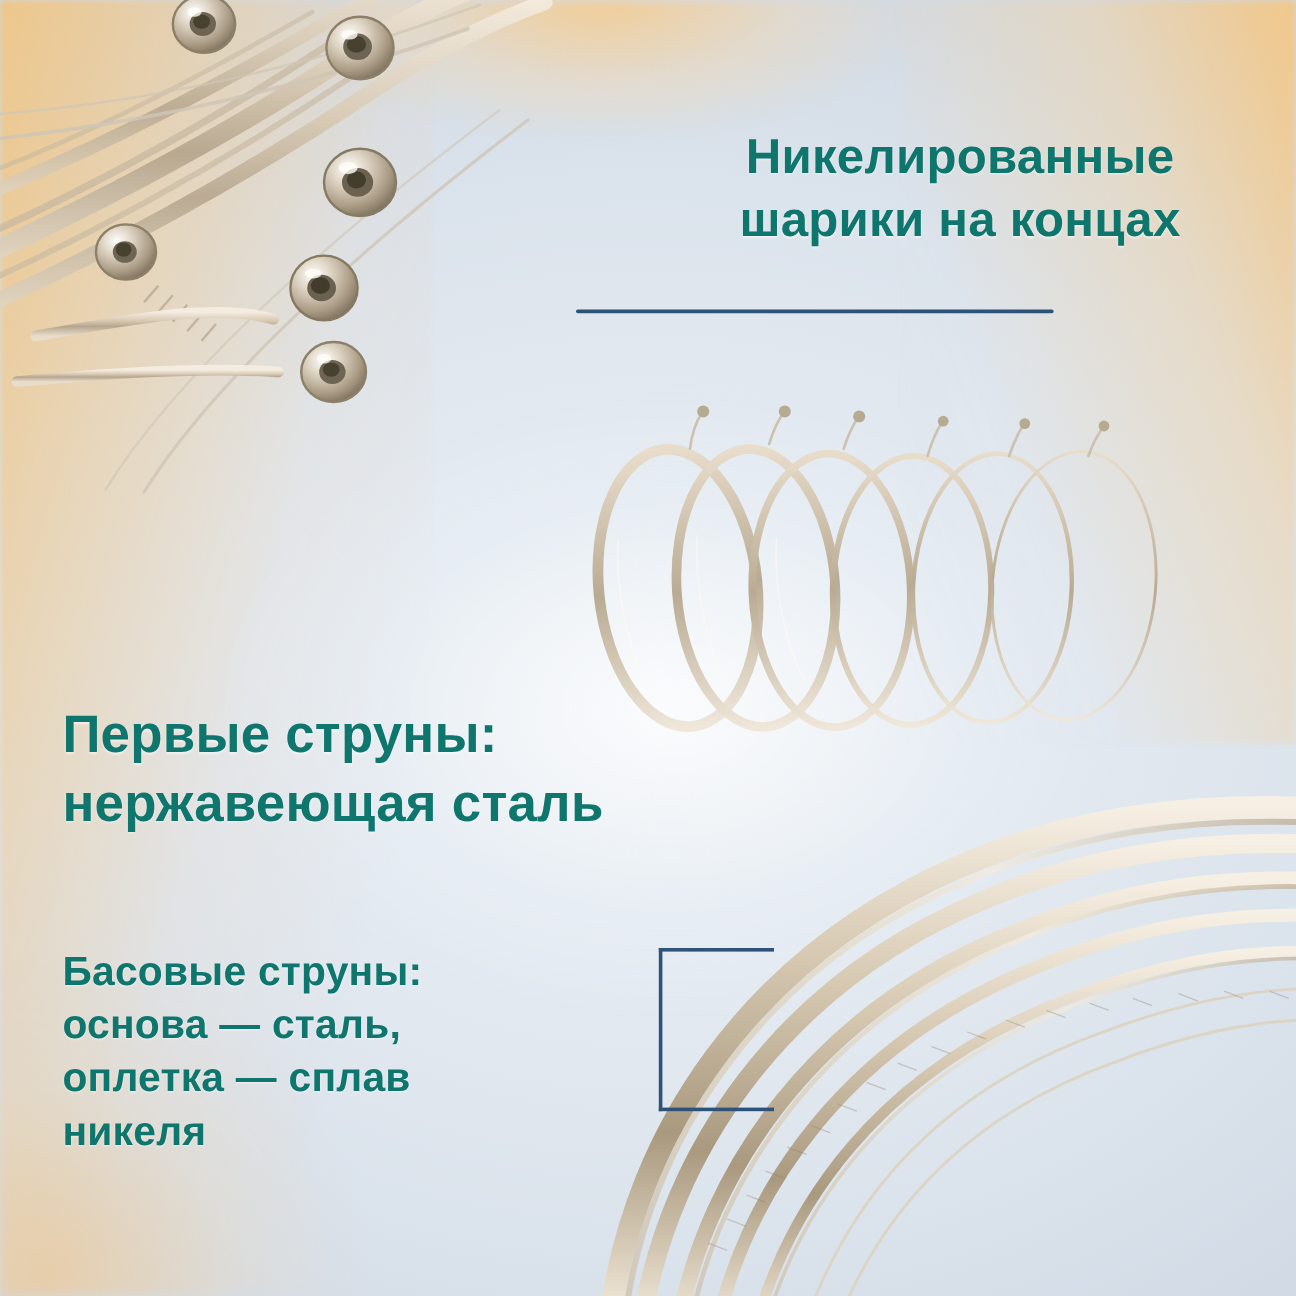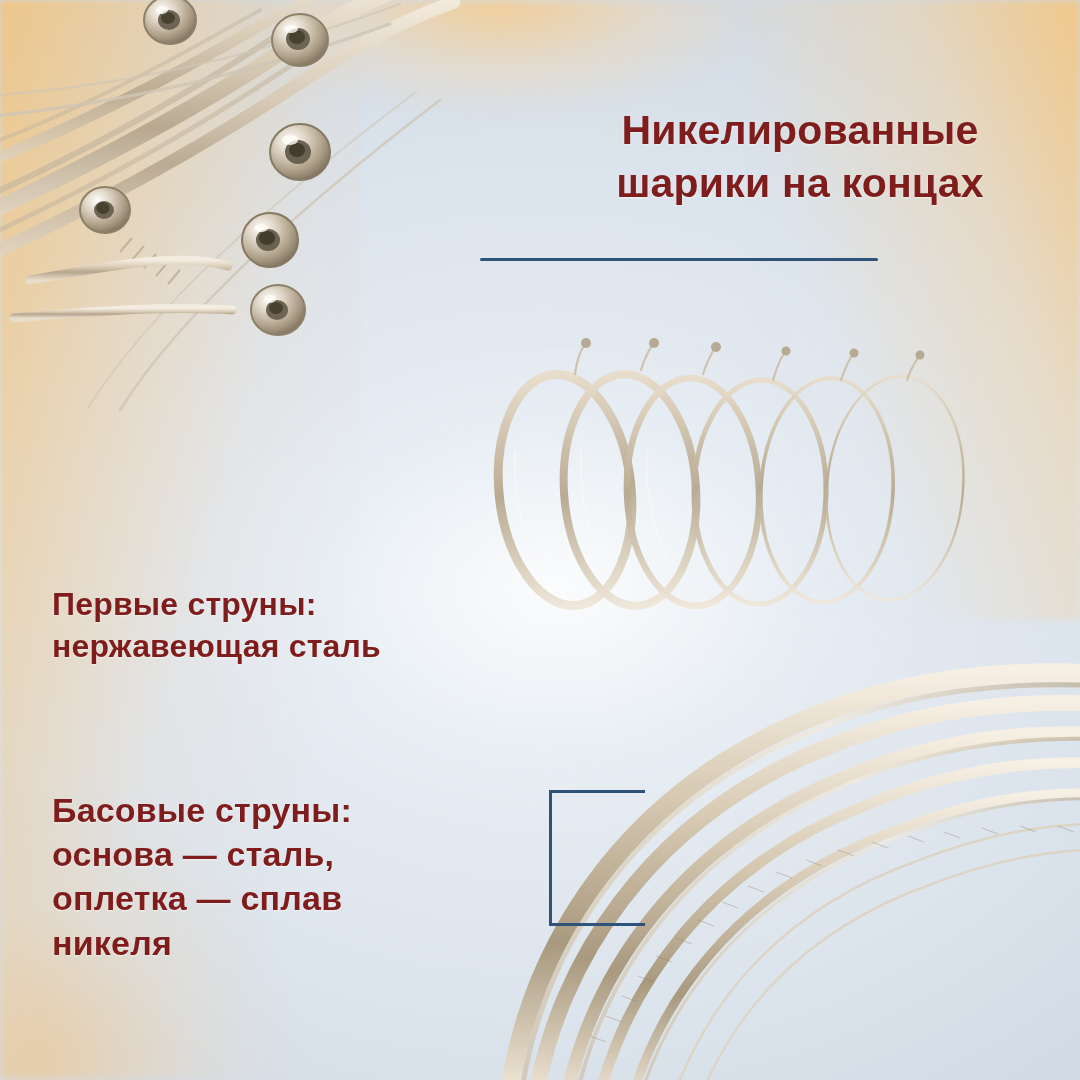--- a/index.html
+++ b/index.html
@@ -40,34 +40,34 @@
   }
   .bg-cool-center{
     position:absolute;left:180px;top:330px;width:760px;height:520px;
     background:radial-gradient(60% 60% at 50% 50%, rgba(255,255,255,0.75) 0%, rgba(233,240,247,0.35) 55%, rgba(222,230,240,0) 85%);
     filter:blur(6px);
   }
 
   
   .txt{
     position:absolute;
-    color:#7f1d1d;
+    color:#0f766e;
     font-weight:700;
     letter-spacing:0.2px;
     line-height:1.30;
     text-shadow:0 1px 2px rgba(255,255,255,0.55);
     white-space:pre-line;
   }
   #heading-ball-ends{
     left:540px;top:104px;width:520px;
     font-size:41px;text-align:center;
   }
   #label-plain-strings{
     left:52px;top:584px;width:560px;
-    font-size:32px;text-align:left;
+    font-size:44px;text-align:left;
   }
   #label-bass-strings{
     left:52px;top:788px;width:470px;
     font-size:34px;text-align:left;
   }
 
   
   .leader-h{
     position:absolute;height:3px;background:#2f5378;border-radius:2px;
   }

